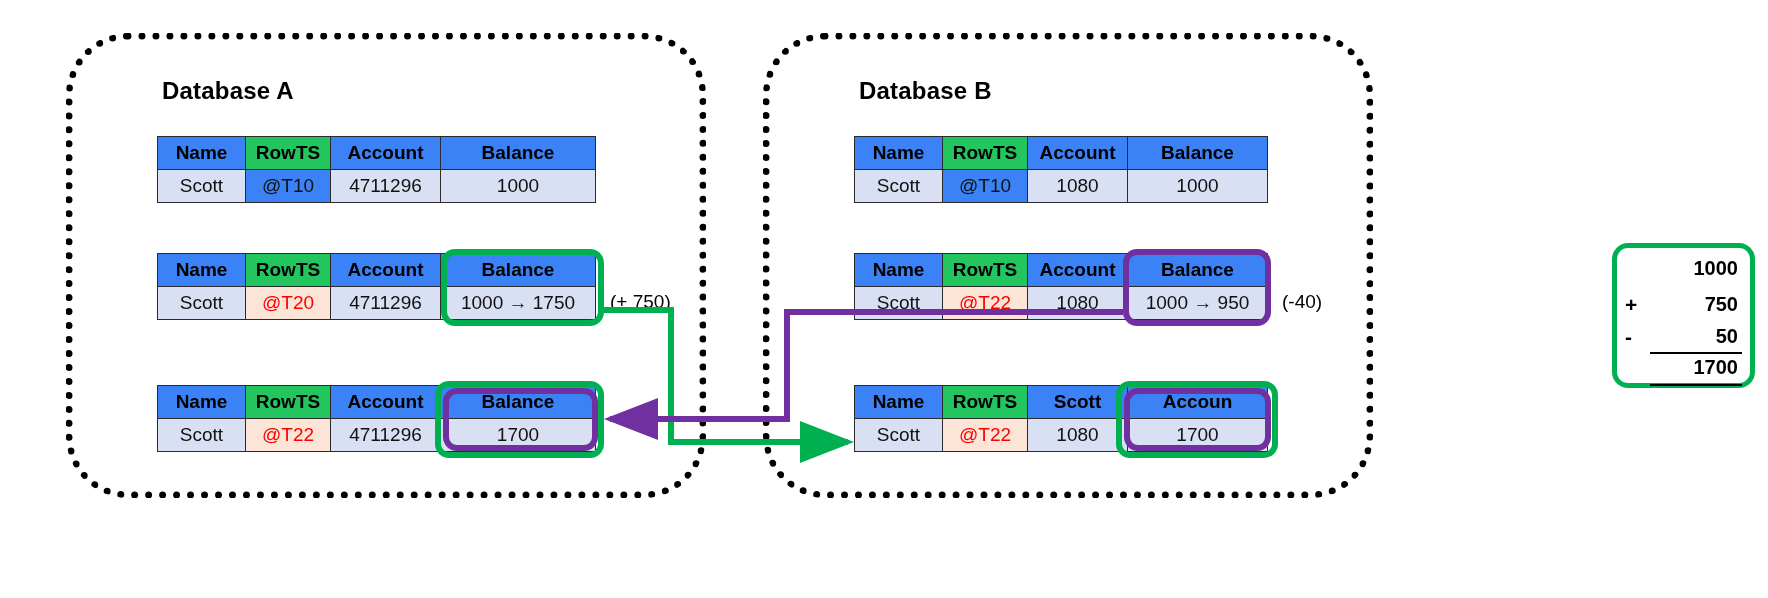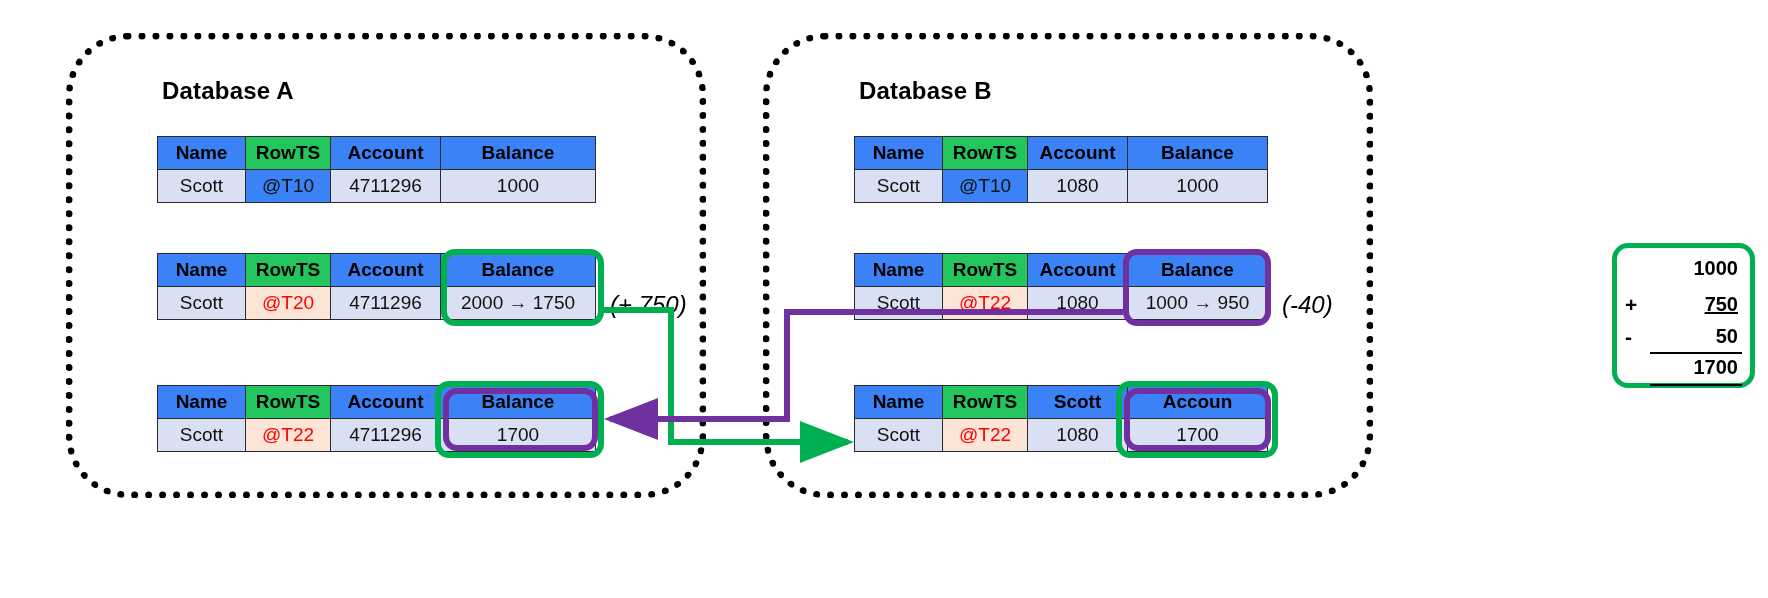--- a/index.html
+++ b/index.html
@@ -75,22 +75,21 @@
     border-radius:14px;
     box-sizing:border-box;
     pointer-events:none;
   }
   .ring-green{border:6px solid #00b050;}
   .ring-purple{border:6px solid #7030a0;}
 
   
   .note{
     position:absolute;
-    font-style:italic;
-    font-size:24px;
+    font-size:19px;
     color:#000;
     white-space:nowrap;
   }
 
   
   #arrows{position:absolute;left:0;top:0;width:1768px;height:598px;}
 
   
   #sum-box{
     position:absolute;
@@ -147,21 +146,21 @@
         <tr>
       <th class="ca-name">Name</th>
       <th class="ca-ts ts">RowTS</th>
       <th class="ca-acct">Account</th>
       <th class="ca-bal">Balance</th>
     </tr>
     <tr>
       <td>Scott</td>
       <td class="ts-hi">@T20</td>
       <td>4711296</td>
-      <td>2000 → 1750</td>
+      <td>1000 → 1750</td>
     </tr>
   </tbody>
     </table>
   <div class="ring ring-green" style="left:425px;top:249px;width:163px;height:77px;"></div>
   <div class="note" style="left:594px;top:291px;">(+ 750)</div>
 
   <table class="tbl" style="left:141px;top:385px;">
     <tbody>
         <tr>
       <th class="ca-name">Name</th>
@@ -248,21 +247,21 @@
     <path d="M 588 310 L 655 310 L 655 442 L 832 442" fill="none" stroke="#00b050" stroke-width="6" stroke-linecap="butt" stroke-linejoin="miter" marker-end="url(#mk-green)"></path>
 
     <path d="M 1107 312 L 771 312 L 771 419 L 594 419" fill="none" stroke="#7030a0" stroke-width="6" stroke-linecap="butt" stroke-linejoin="miter" marker-end="url(#mk-purple)"></path>
   </svg>
 
   <div id="sum-box"></div>
 
   <div class="sum-row sum-val" style="top:257px;">1000</div>
 
   <div class="sum-row sum-op" style="top:293px;">+</div>
-  <div class="sum-row sum-val" style="top:293px;text-decoration:underline;">750</div>
+  <div class="sum-row sum-val" style="top:293px;">750</div>
 
   <div class="sum-row sum-op" style="top:325px;">-</div>
   <div class="sum-row sum-val" style="top:325px;">50</div>
 
   <div class="sum-line" style="top:352px;"></div>
   <div class="sum-row sum-val" style="top:356px;">1700</div>
   <div class="sum-line" style="top:384px;"></div>
 
 </div>
 

